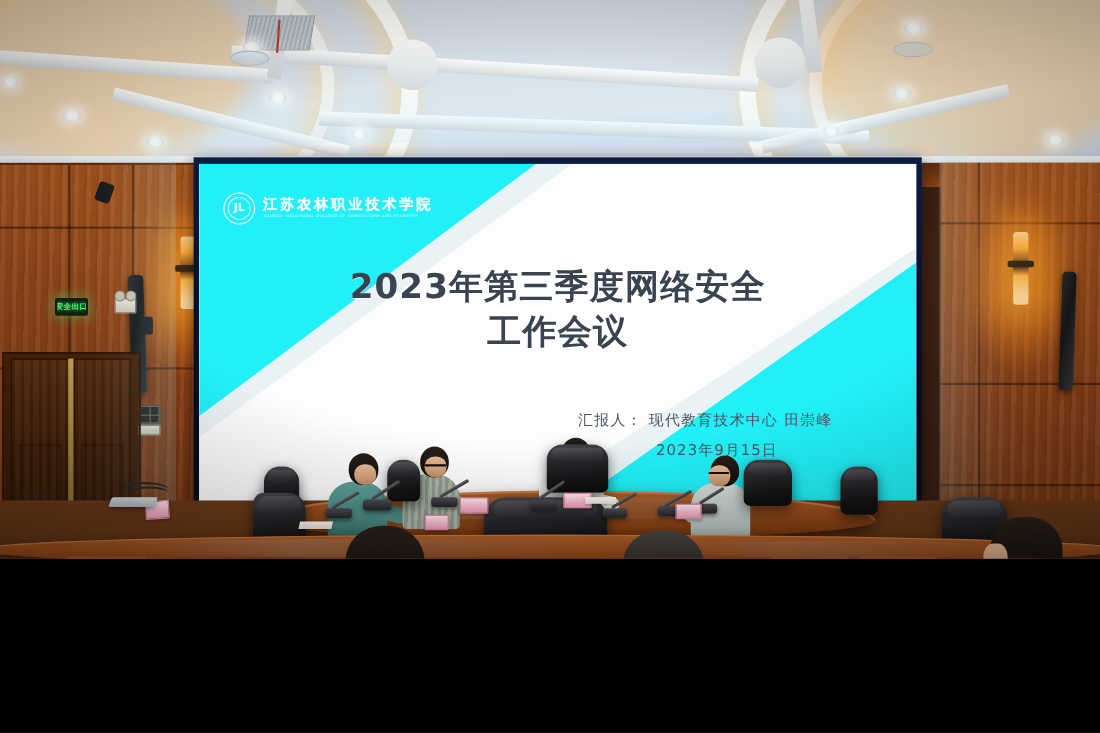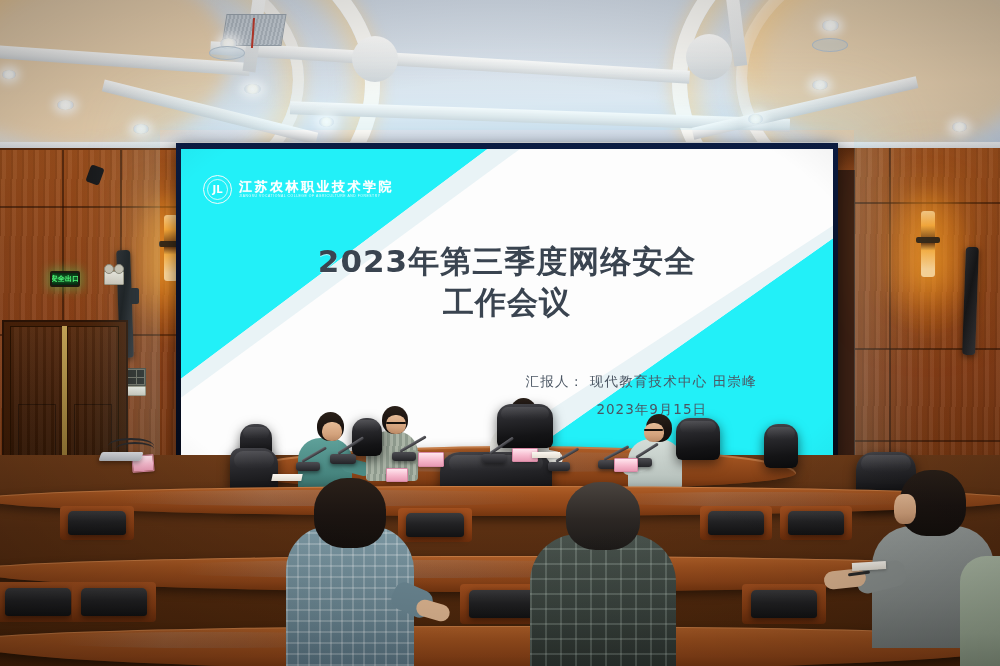--- a/index.html
+++ b/index.html
@@ -1,19 +1,19 @@
 <!DOCTYPE html>
 <html><head>
 <meta charset="utf-8">
 <style>
   html,body{margin:0;padding:0;background:#000;}
   body{font-family:"Liberation Sans","DejaVu Sans",sans-serif;}
 
   #scene{
-    position:relative;width:1000px;height:666px;overflow:hidden;
+    position:relative;width:1000px;height:508px;overflow:hidden;
     background:#3b2014;
   }
 
   
   .ceiling{
     position:absolute;left:0;top:0;width:1000px;height:160px;
     background:linear-gradient(177deg,#cfd9e6 0%,#d6dfe9 30%,#e2e9f1 62%,#cfdbe9 84%,#b9cadd 100%);
     overflow:hidden;
   }
   .ceil-glow{position:absolute;border-radius:50%;filter:blur(9px);pointer-events:none;}

